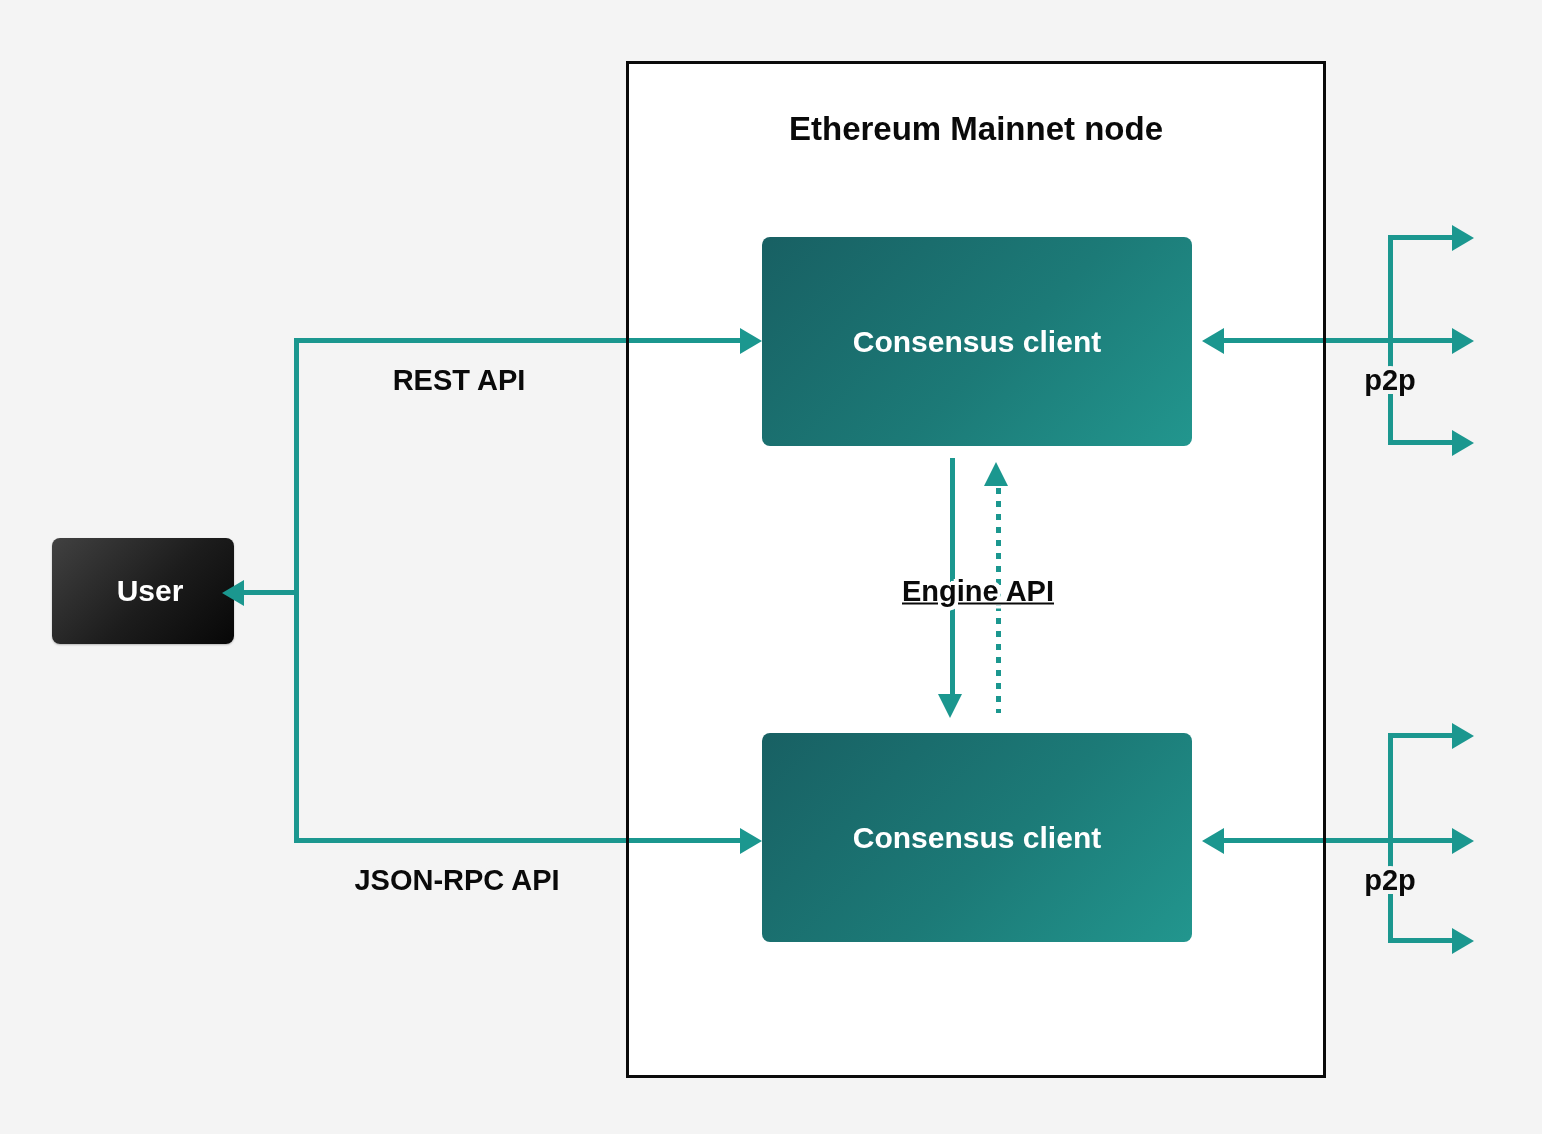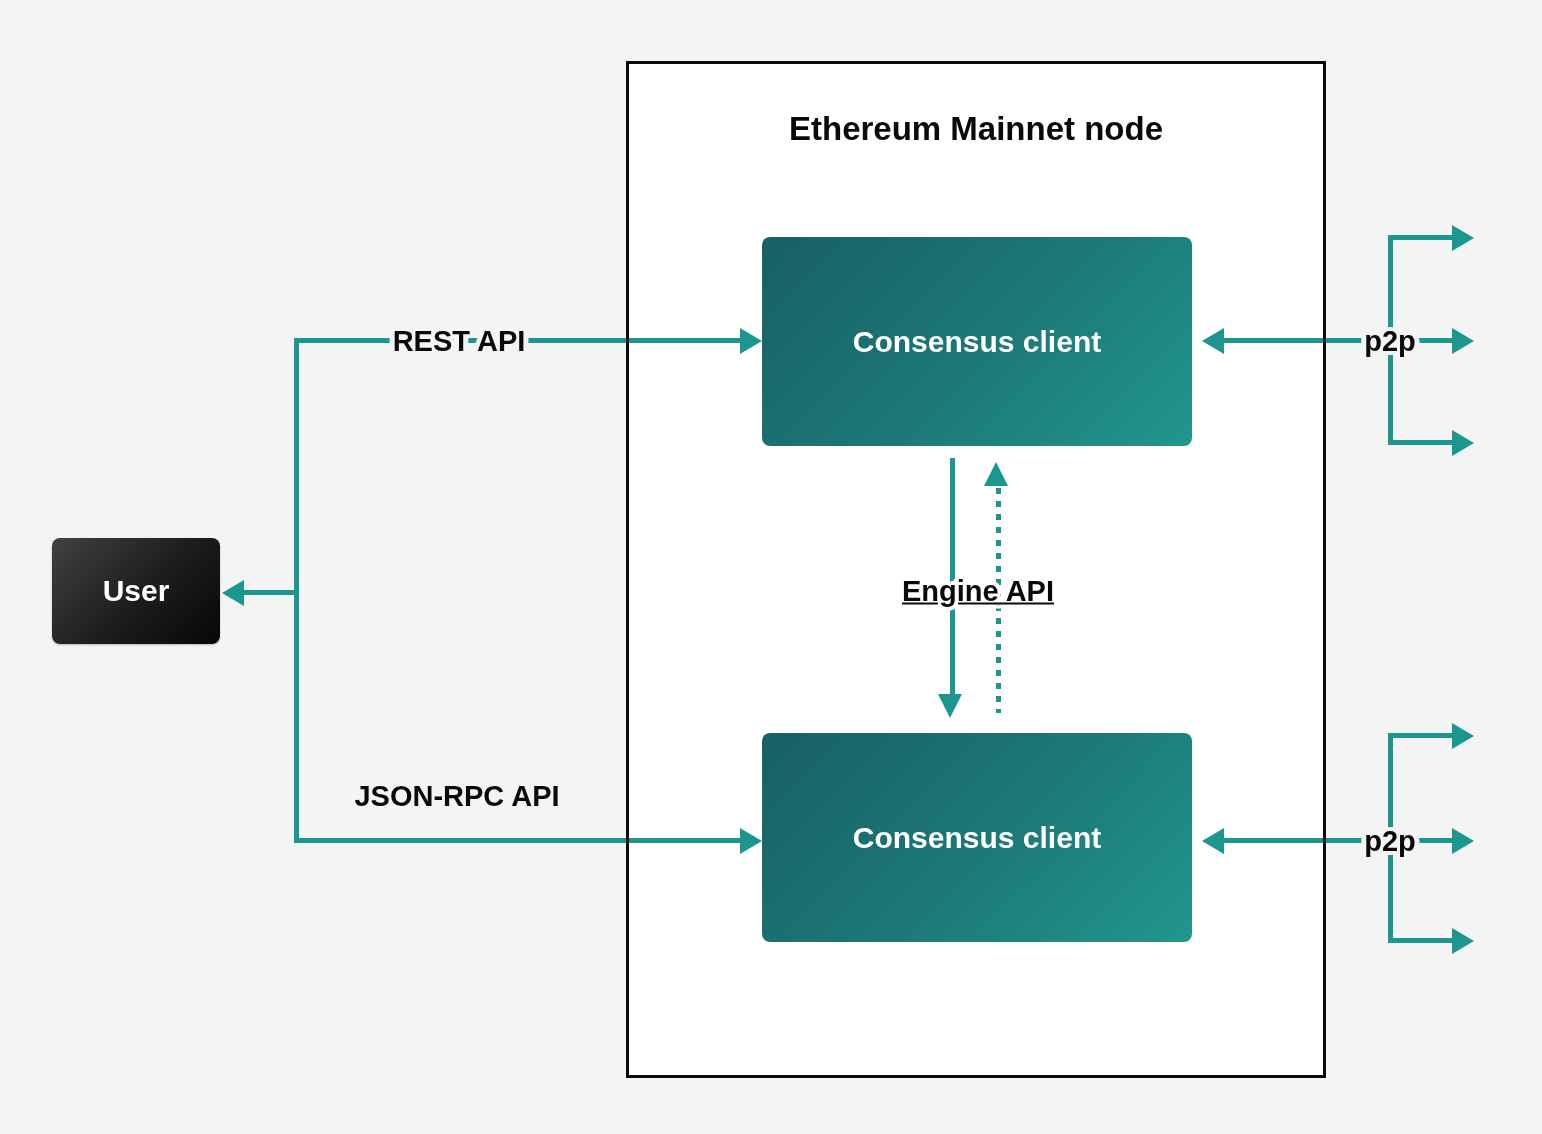--- a/index.html
+++ b/index.html
@@ -27,20 +27,21 @@
   .consensus{top:237px;}
   .execution{top:733px;}
   .client-label{color:#ffffff;font-size:30px;font-weight:700;}
 
   
   .user-box{
     position:absolute;left:52px;top:538px;width:168px;height:106px;border-radius:8px;z-index:2;
     background:linear-gradient(135deg,#414141 0%,#1c1c1c 55%,#070707 100%);
     display:flex;align-items:center;justify-content:center;
     box-shadow:0 1px 2px rgba(0,0,0,0.25);
+    padding-left:14px;
   }
   .user-label{color:#ffffff;font-size:30px;font-weight:700;}
 
   
   .hline{position:absolute;height:5px;background:var(--accent);z-index:2;}
   .vline{position:absolute;width:5px;background:var(--accent);z-index:2;}
   .vdots{position:absolute;width:5px;z-index:2;
     background:repeating-linear-gradient(to bottom,var(--accent) 0 6px,transparent 6px 13px);}
 
   
@@ -51,29 +52,29 @@
   .ah-up{border-left:12px solid transparent;border-right:12px solid transparent;border-bottom:24px solid var(--accent);}
 
   
   .edge-label{
     position:absolute;transform:translate(-50%,-50%);
     font-size:29px;font-weight:700;color:var(--ink);z-index:5;white-space:nowrap;
   }
   .halo-page{text-shadow:
     -4px 0 0 #f4f4f4,4px 0 0 #f4f4f4,0 -4px 0 #f4f4f4,0 4px 0 #f4f4f4,
     -3px -3px 0 #f4f4f4,3px -3px 0 #f4f4f4,-3px 3px 0 #f4f4f4,3px 3px 0 #f4f4f4,
-    -5px 0 0 #f4f4f4,5px 0 0 #f4f4f4;}
+    -5px 0 0 #f4f4f4,5px 0 0 #f4f4f4; margin-top: 39px;}
   .halo-white{text-shadow:
     -4px 0 0 #ffffff,4px 0 0 #ffffff,0 -4px 0 #ffffff,0 4px 0 #ffffff,
     -3px -3px 0 #ffffff,3px -3px 0 #ffffff,-3px 3px 0 #ffffff,3px 3px 0 #ffffff,
     -5px 0 0 #ffffff,5px 0 0 #ffffff; text-decoration: underline;}
 
   
   #lbl-rest{left:459px;top:341px;}
-  #lbl-json{left:457px;top:796px;}
+  #lbl-json{left:457px;top:841px;}
   #lbl-engine{left:978px;top:591px;}
   #lbl-p2p-top{left:1390px;top:341px;}
   #lbl-p2p-bottom{left:1390px;top:841px;}
 </style>
 </head>
 <body>
 
 <div class="stage">
 
   <div class="node-fill"></div>

